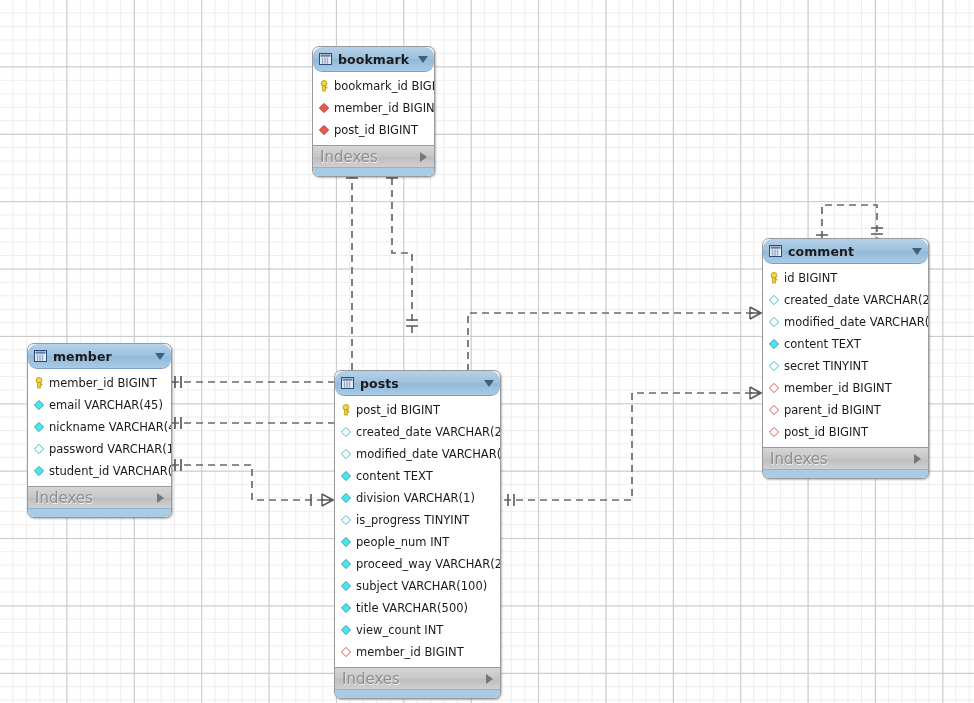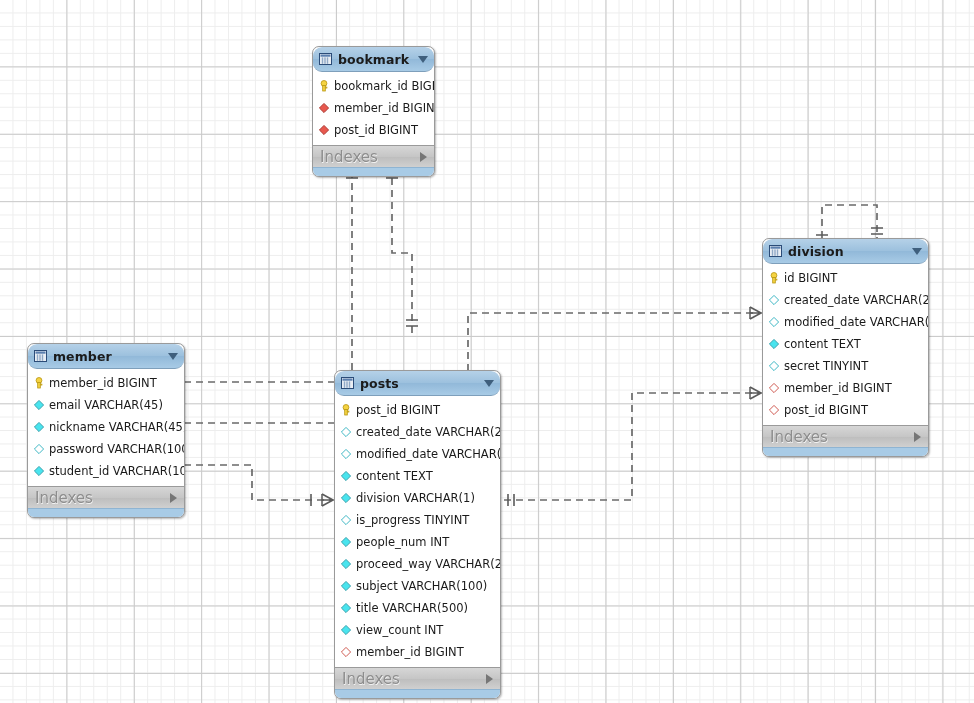--- a/index.html
+++ b/index.html
@@ -249,21 +249,21 @@
         <span class="field-label">post_id BIGINT</span>
       </div>
     </div>
     <div class="tbl-indexes">
       <span class="idx-label">Indexes</span>
       <span class="idx-arrow"></span>
     </div>
     <div class="tbl-footer"></div>
   </div>
 
-  <div class="table-box" id="tbl-member" style="left:27px; top:343px; width:158px;">
+  <div class="table-box" id="tbl-member" style="left:27px; top:343px; width:145px;">
     <div class="tbl-header">
       <svg class="tbl-icon" viewBox="0 0 13 12">
         <rect x="0.5" y="0.5" width="12" height="11" fill="#e9eef4" stroke="#2b4c78"></rect>
         <rect x="1.5" y="1.5" width="10" height="2.2" fill="#5b7fae"></rect>
         <rect x="2.8" y="4.4" width="1.4" height="6.4" fill="#8fa9c6"></rect>
         <rect x="5.3" y="4.4" width="1.4" height="6.4" fill="#8fa9c6"></rect>
         <rect x="7.8" y="4.4" width="1.4" height="6.4" fill="#8fa9c6"></rect>
       </svg>
       <span class="tbl-title">member</span>
       <span class="tbl-collapse"></span>
@@ -406,21 +406,21 @@
 
   <div class="table-box" id="tbl-comment" style="left:762px; top:238px; width:167px;">
     <div class="tbl-header">
       <svg class="tbl-icon" viewBox="0 0 13 12">
         <rect x="0.5" y="0.5" width="12" height="11" fill="#e9eef4" stroke="#2b4c78"></rect>
         <rect x="1.5" y="1.5" width="10" height="2.2" fill="#5b7fae"></rect>
         <rect x="2.8" y="4.4" width="1.4" height="6.4" fill="#8fa9c6"></rect>
         <rect x="5.3" y="4.4" width="1.4" height="6.4" fill="#8fa9c6"></rect>
         <rect x="7.8" y="4.4" width="1.4" height="6.4" fill="#8fa9c6"></rect>
       </svg>
-      <span class="tbl-title">division</span>
+      <span class="tbl-title">comment</span>
       <span class="tbl-collapse"></span>
     </div>
     <div class="tbl-fields">
       <div class="field-row">
         <svg class="field-ico" viewBox="0 0 12 12">
           <circle cx="6" cy="3.4" r="2.9" fill="#f5d342" stroke="#b79612" stroke-width="0.8"></circle>
           <rect x="4.7" y="5.4" width="2.6" height="5.6" fill="#f5d342" stroke="#b79612" stroke-width="0.8"></rect>
           <rect x="7.2" y="7" width="1.8" height="1.1" fill="#f5d342" stroke="#b79612" stroke-width="0.6"></rect>
         </svg>
         <span class="field-label">id BIGINT</span>
@@ -452,20 +452,26 @@
       <div class="field-row">
         <svg class="field-ico" viewBox="0 0 12 12">
           <path d="M6,1.4 L10.6,6 L6,10.6 L1.4,6 Z" fill="#ffffff" stroke="#cf5b52" stroke-width="1"></path>
         </svg>
         <span class="field-label">member_id BIGINT</span>
       </div>
       <div class="field-row">
         <svg class="field-ico" viewBox="0 0 12 12">
           <path d="M6,1.4 L10.6,6 L6,10.6 L1.4,6 Z" fill="#ffffff" stroke="#cf5b52" stroke-width="1"></path>
         </svg>
+        <span class="field-label">parent_id BIGINT</span>
+      </div>
+      <div class="field-row">
+        <svg class="field-ico" viewBox="0 0 12 12">
+          <path d="M6,1.4 L10.6,6 L6,10.6 L1.4,6 Z" fill="#ffffff" stroke="#cf5b52" stroke-width="1"></path>
+        </svg>
         <span class="field-label">post_id BIGINT</span>
       </div>
     </div>
     <div class="tbl-indexes">
       <span class="idx-label">Indexes</span>
       <span class="idx-arrow"></span>
     </div>
     <div class="tbl-footer"></div>
   </div>
 

